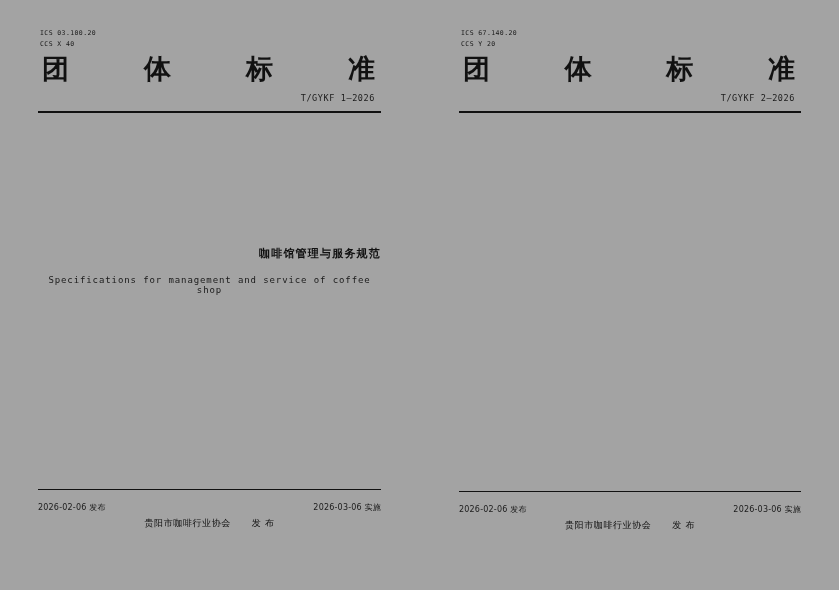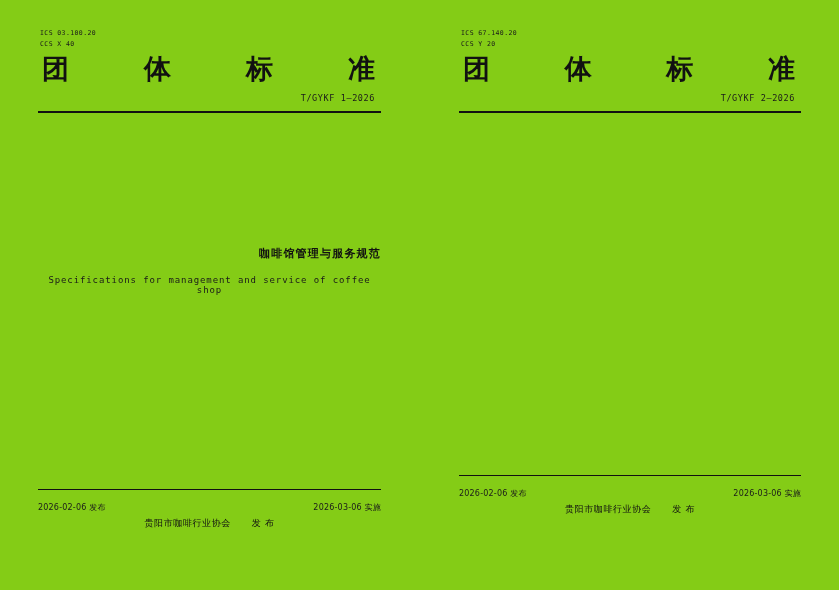--- a/index.html
+++ b/index.html
@@ -14,32 +14,32 @@
     overflow: hidden;
   }
   .spread {
     display: flex;
     width: 839px;
     height: 590px;
     background: #f2f2f2;
   }
   .page {
     position: relative;
-    background: #84cc16;
+    background: #a3a3a3;
     box-sizing: border-box;
   }
   .page-left {
     width: 419px;
     height: 590px;
     padding: 22px 38px 18px 38px;
   }
   .page-right {
     width: 420px;
     height: 590px;
-    padding: 22px 38px 34px 40px;
+    padding: 22px 38px 18px 40px;
   }
   .gutter {
     position: absolute;
     top: 0;
     left: 419px;
     width: 1px;
     height: 590px;
     background: #cfcfcf;
   }
   .page-inner {

